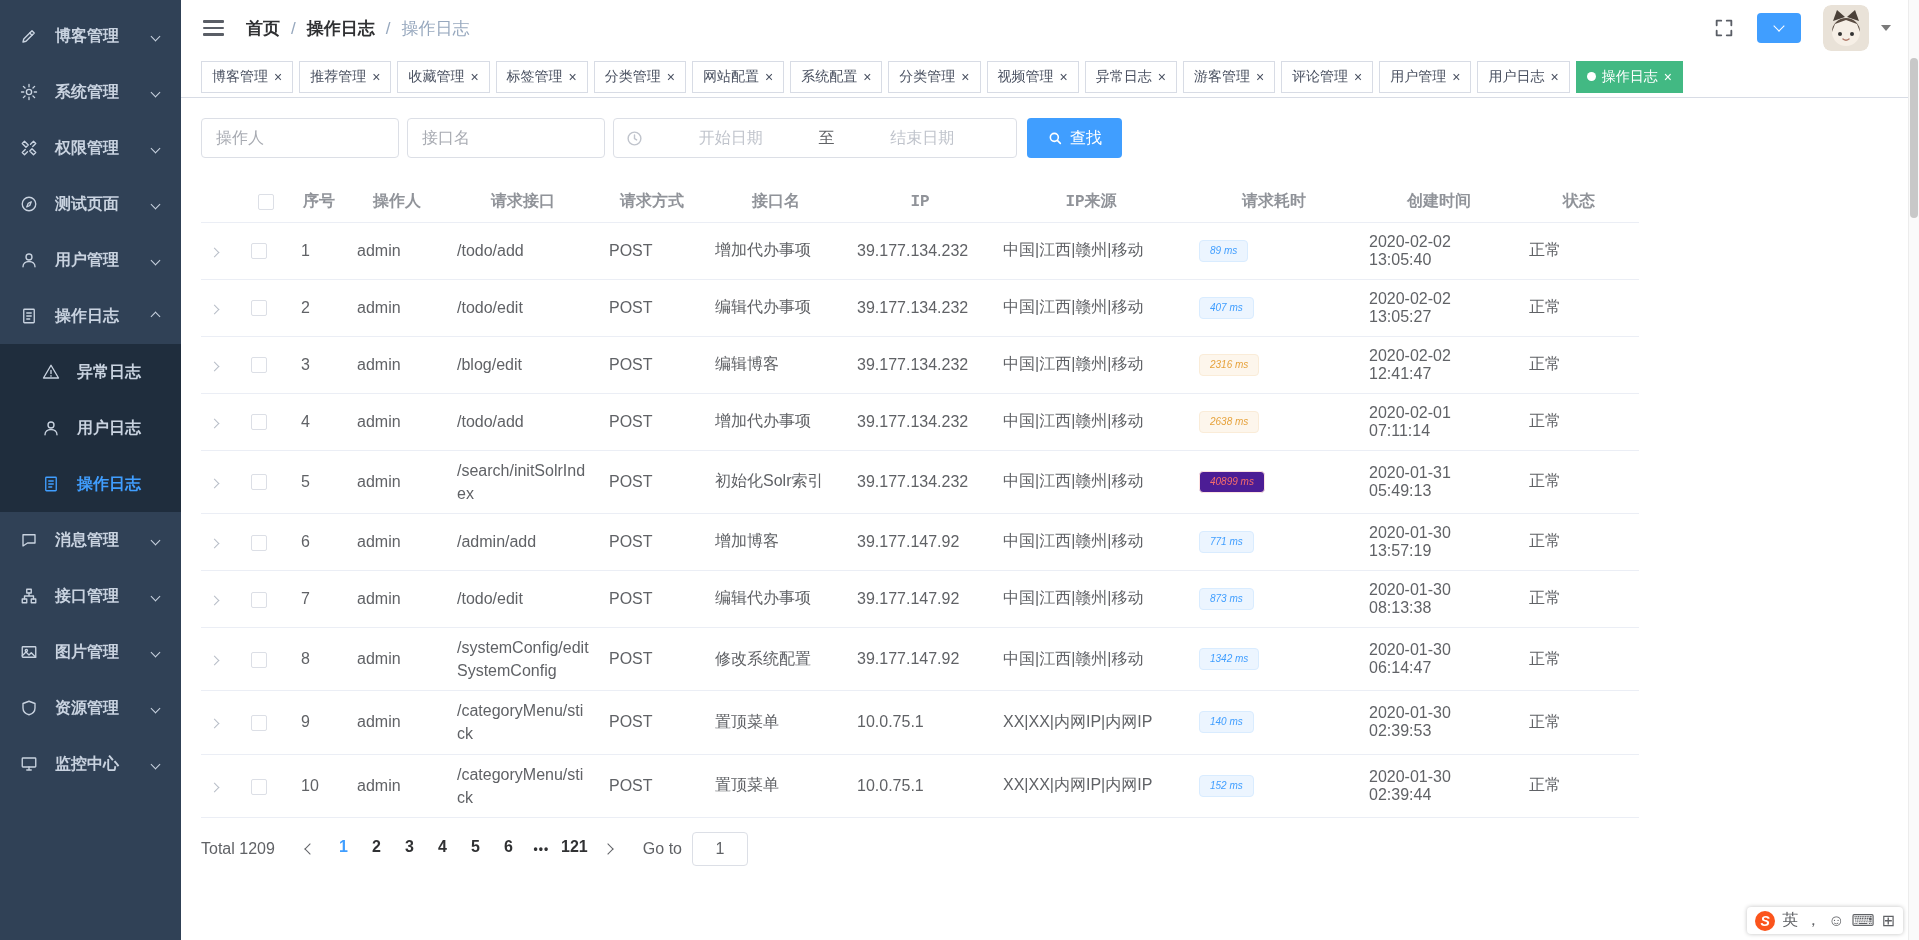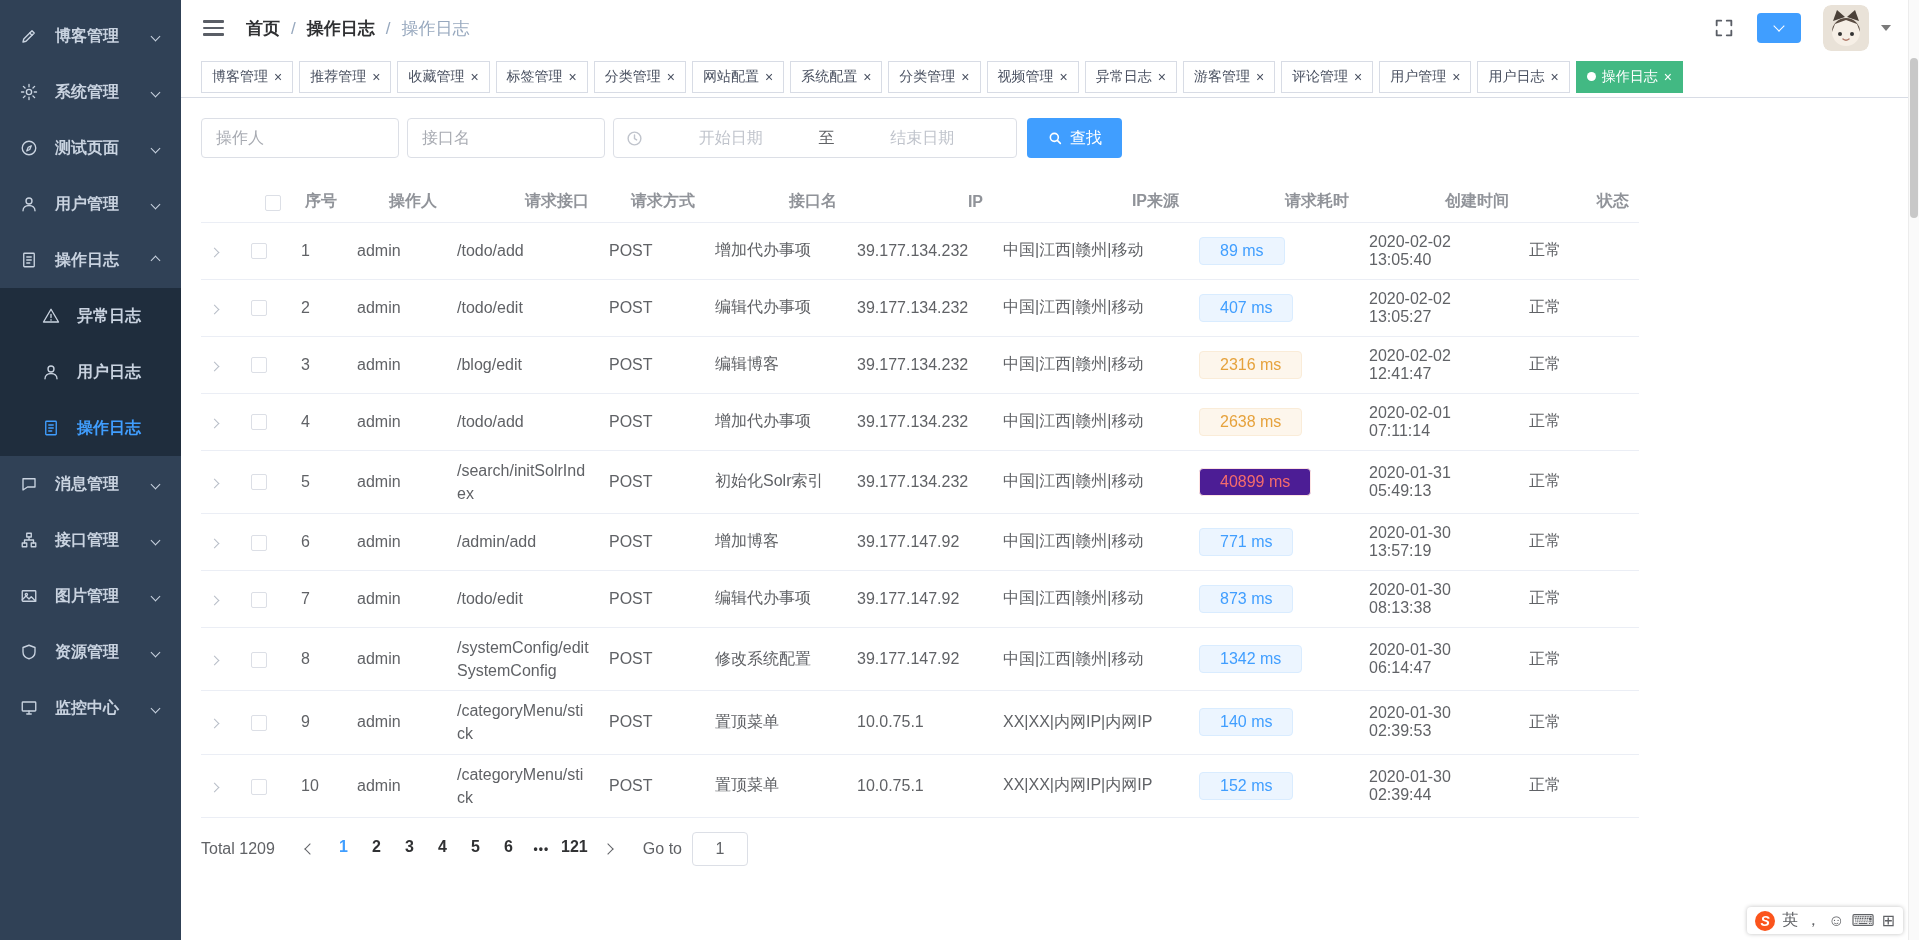--- a/index.html
+++ b/index.html
@@ -68,30 +68,30 @@
   .daterange .d-icon { display:inline-flex; color:#c0c4cc; margin-right:6px; }
   .daterange .d-start, .daterange .d-end { flex:1; text-align:center; color:#c0c4cc; }
   .daterange .d-sep { color:#606266; padding:0 6px; }
   .search-btn { height:40px; margin-left:2px; padding:0 20px; background:#409EFF; border:none; border-radius:4px;
                 color:#fff; font-size:16px; display:inline-flex; align-items:center; gap:7px; cursor:pointer;
                 font-family:inherit; }
   .search-btn .b-icon { display:inline-flex; }
 
   
   table.log-table { margin-top:24px; border-collapse:collapse; table-layout:fixed; width:1438px; font-size:16px; }
-  .log-table th { height:40px; text-align:right; color:#909399; font-weight:bold; font-size:16px;
-                  border-bottom:1px solid #ebeef5; padding:0 10px 0 10px; }
+  .log-table th { height:40px; text-align:center; color:#909399; font-weight:bold; font-size:16px;
+                  border-bottom:1px solid #ebeef5; padding:0 10px 0 10px;font-family:Liberation Mono, monospace; }
   .log-table td { height:57px; border-bottom:1px solid #ebeef5; color:#606266; padding:8px 10px; vertical-align:middle; }
   .log-table td.api-cell { word-break:break-all; line-height:1.45; }
   .row-chev { display:inline-block; width:7px; height:7px; color:#b7bdc7;
               border-right:1.6px solid currentColor; border-bottom:1.6px solid currentColor;
               transform:rotate(-45deg); cursor:pointer; }
   .cb { display:inline-block; width:16px; height:16px; border:1px solid #dcdfe6; border-radius:2px;
         background:#fff; cursor:pointer; vertical-align:middle; }
-  .badge { display:inline-block; padding:5px 20px; border-radius:4px; font-size:16px; line-height:1; white-space:nowrap; }
+  .badge { display:inline-block; padding:5px 10px; border-radius:4px; font-size:10px; line-height:1; white-space:nowrap;font-style:italic; }
   .badge-blue   { background:#ecf5ff; color:#409eff; border:1px solid #d9ecff; }
   .badge-orange { background:#fdf6ec; color:#e6a23c; border:1px solid #faecd8; }
   .badge-red    { background:#4c1d95; color:#f56c6c; border:1px solid #fde2e2; }
 
   
   .pagination { margin-top:14px; display:flex; align-items:center; font-size:16px; color:#606266; }
   .pagination .total { margin-right:18px; }
   .pg-arrow { min-width:34px; display:inline-flex; justify-content:center; align-items:center;
               color:#606266; cursor:pointer; }
   .pg-arrow .chev { width:8px; height:8px; }
@@ -135,20 +135,32 @@
         <span class="s-icon">
           <svg width="18" height="18" viewBox="0 0 24 24" fill="none" stroke="currentColor" stroke-width="1.8" stroke-linecap="round" stroke-linejoin="round">
             <circle cx="12" cy="12" r="3.5"></circle>
             <path d="M12 2v3M12 19v3M2 12h3M19 12h3M4.5 4.5l2.2 2.2M17.3 17.3l2.2 2.2M19.5 4.5l-2.2 2.2M6.7 17.3l-2.2 2.2"></path>
           </svg>
         </span>
         <span class="s-label">系统管理</span>
         <span class="chev chev-down"></span>
       </div>
 
+      <div class="side-item lv-top st-normal">
+        <span class="s-icon">
+          <svg width="18" height="18" viewBox="0 0 24 24" fill="none" stroke="currentColor" stroke-width="1.8" stroke-linecap="round" stroke-linejoin="round">
+            <path d="M3 6l3-3 5 5-3 3z"></path>
+            <path d="M21 18l-3 3-5-5 3-3z"></path>
+            <path d="M14 7l4-4 3 3-4 4"></path>
+            <path d="M7 14l-4 4 3 3 4-4"></path>
+          </svg>
+        </span>
+        <span class="s-label">权限管理</span>
+        <span class="chev chev-down"></span>
+      </div>
 
       <div class="side-item lv-top st-normal">
         <span class="s-icon">
           <svg width="18" height="18" viewBox="0 0 24 24" fill="none" stroke="currentColor" stroke-width="1.8" stroke-linecap="round" stroke-linejoin="round">
             <circle cx="12" cy="12" r="9"></circle>
             <path d="M15 9l-2 5-4 2 2-5z"></path>
           </svg>
         </span>
         <span class="s-label">测试页面</span>
         <span class="chev chev-down"></span>

